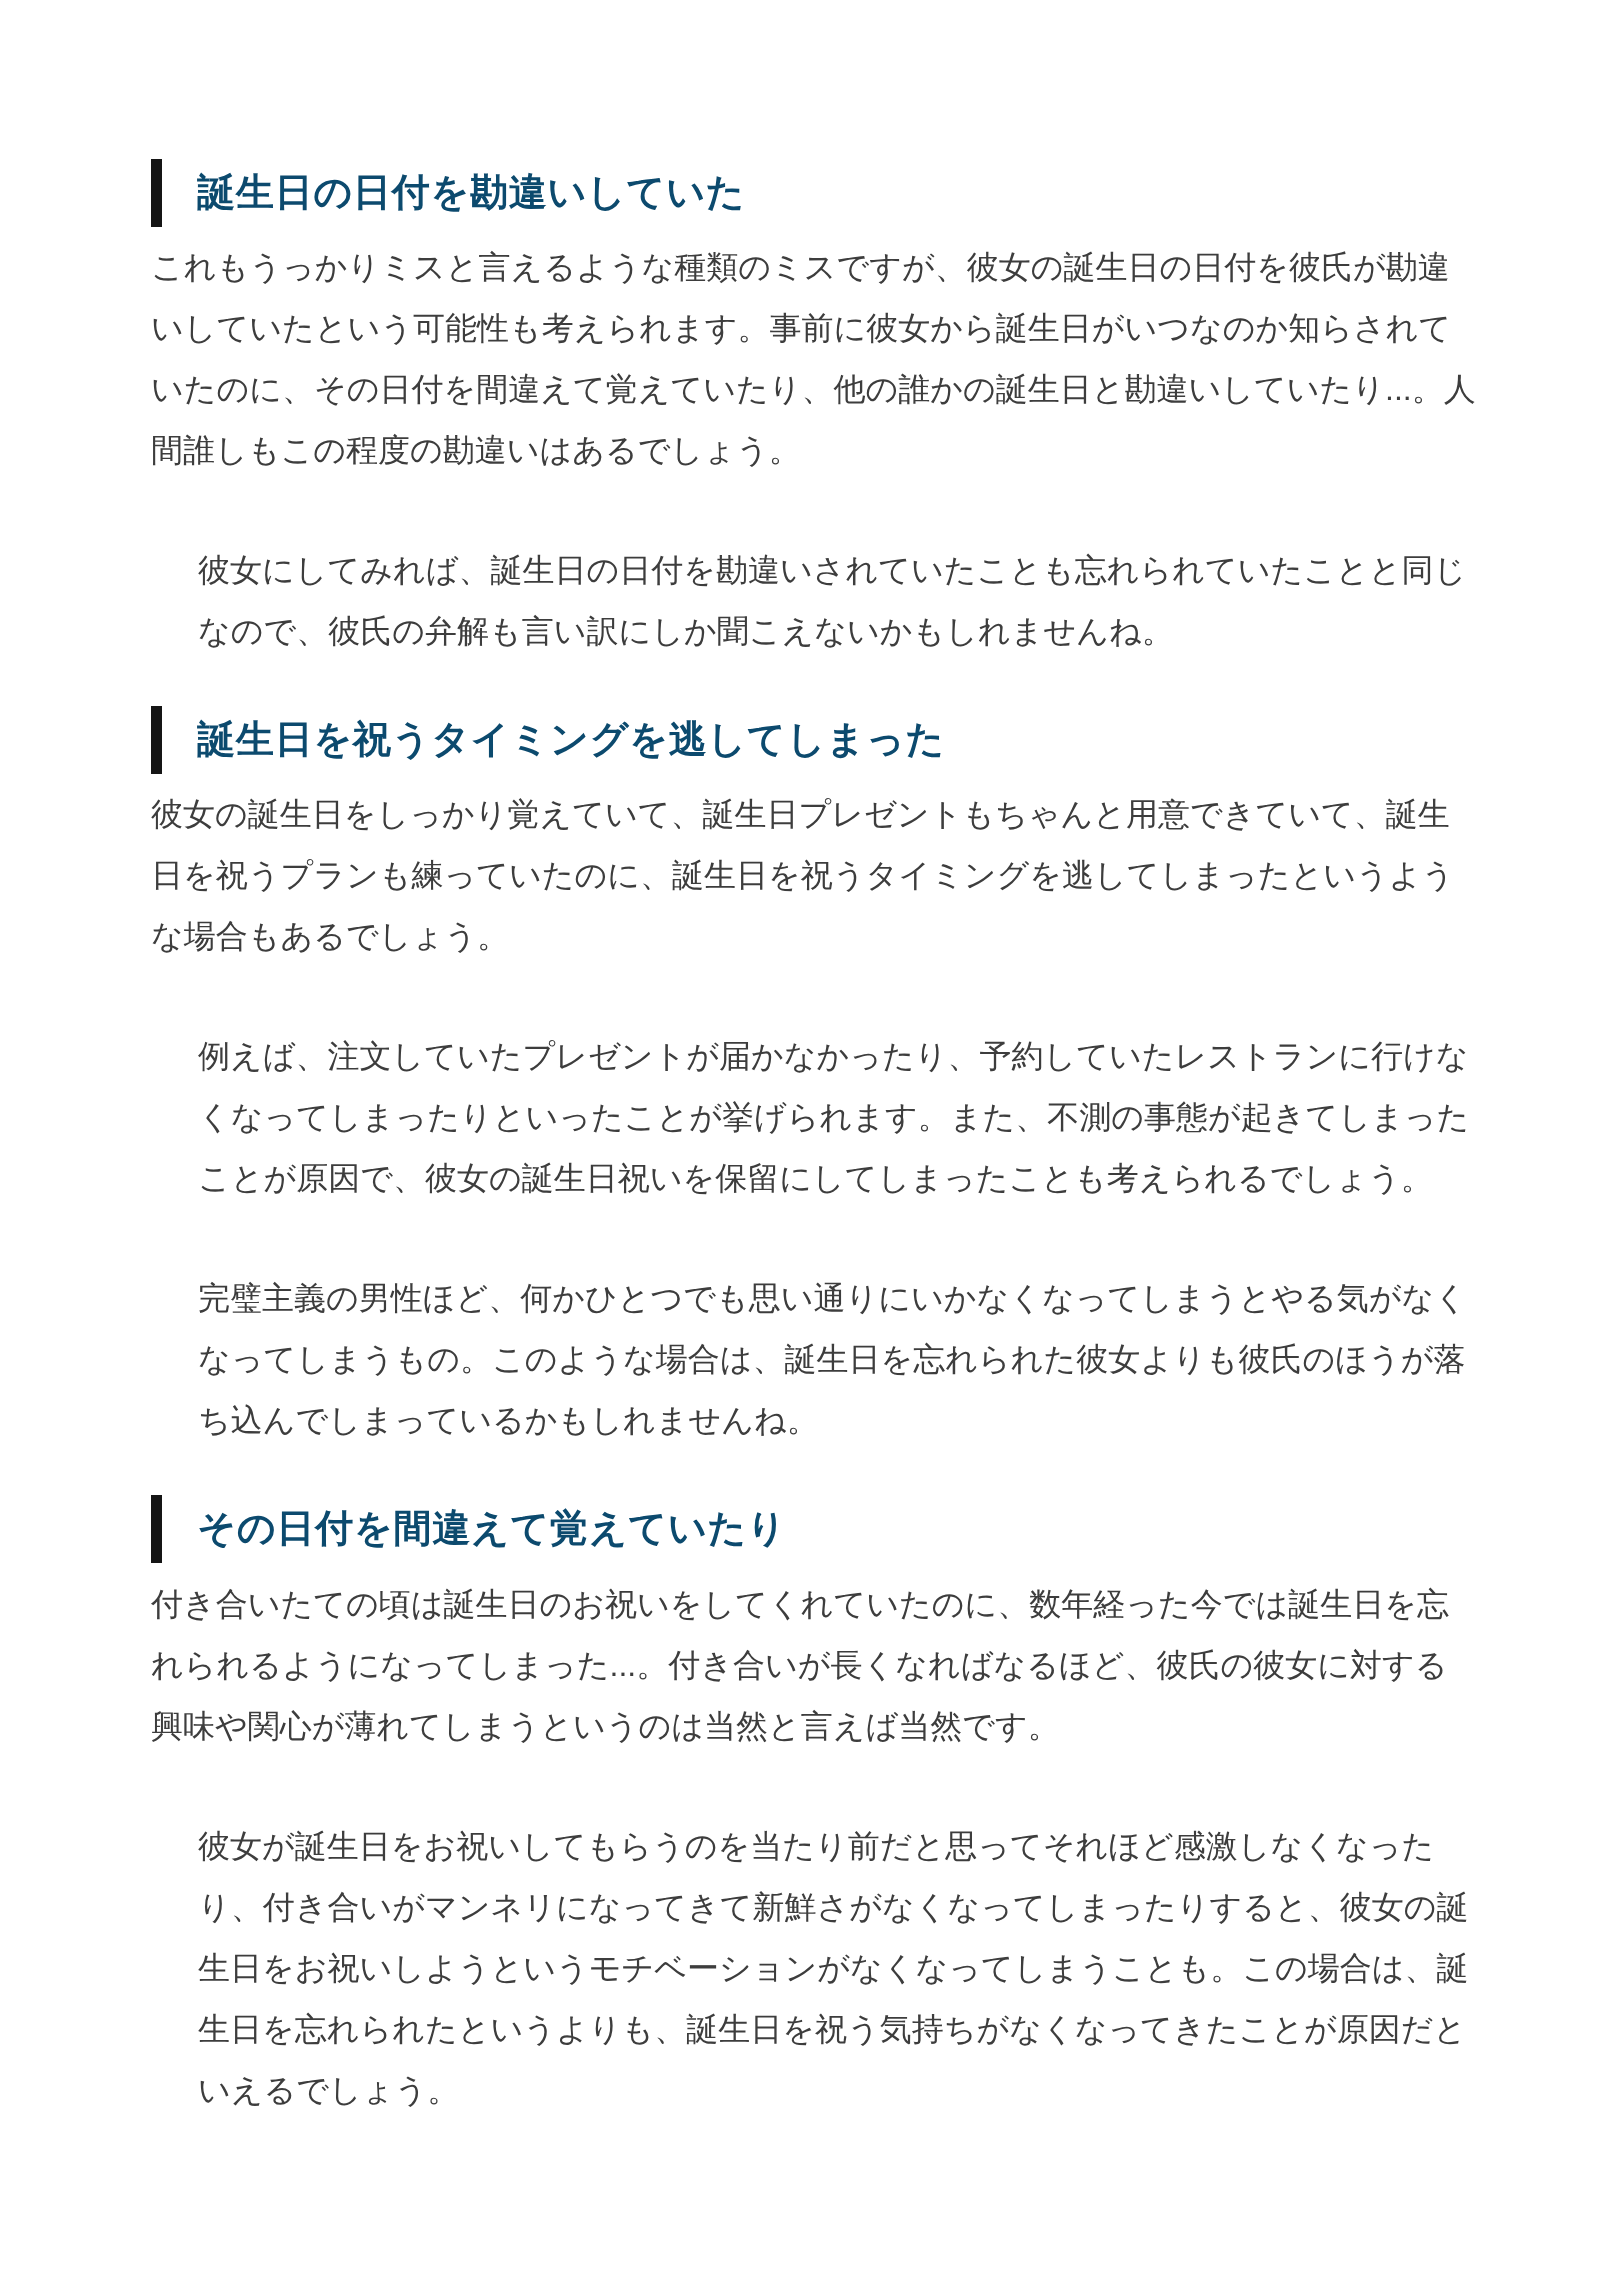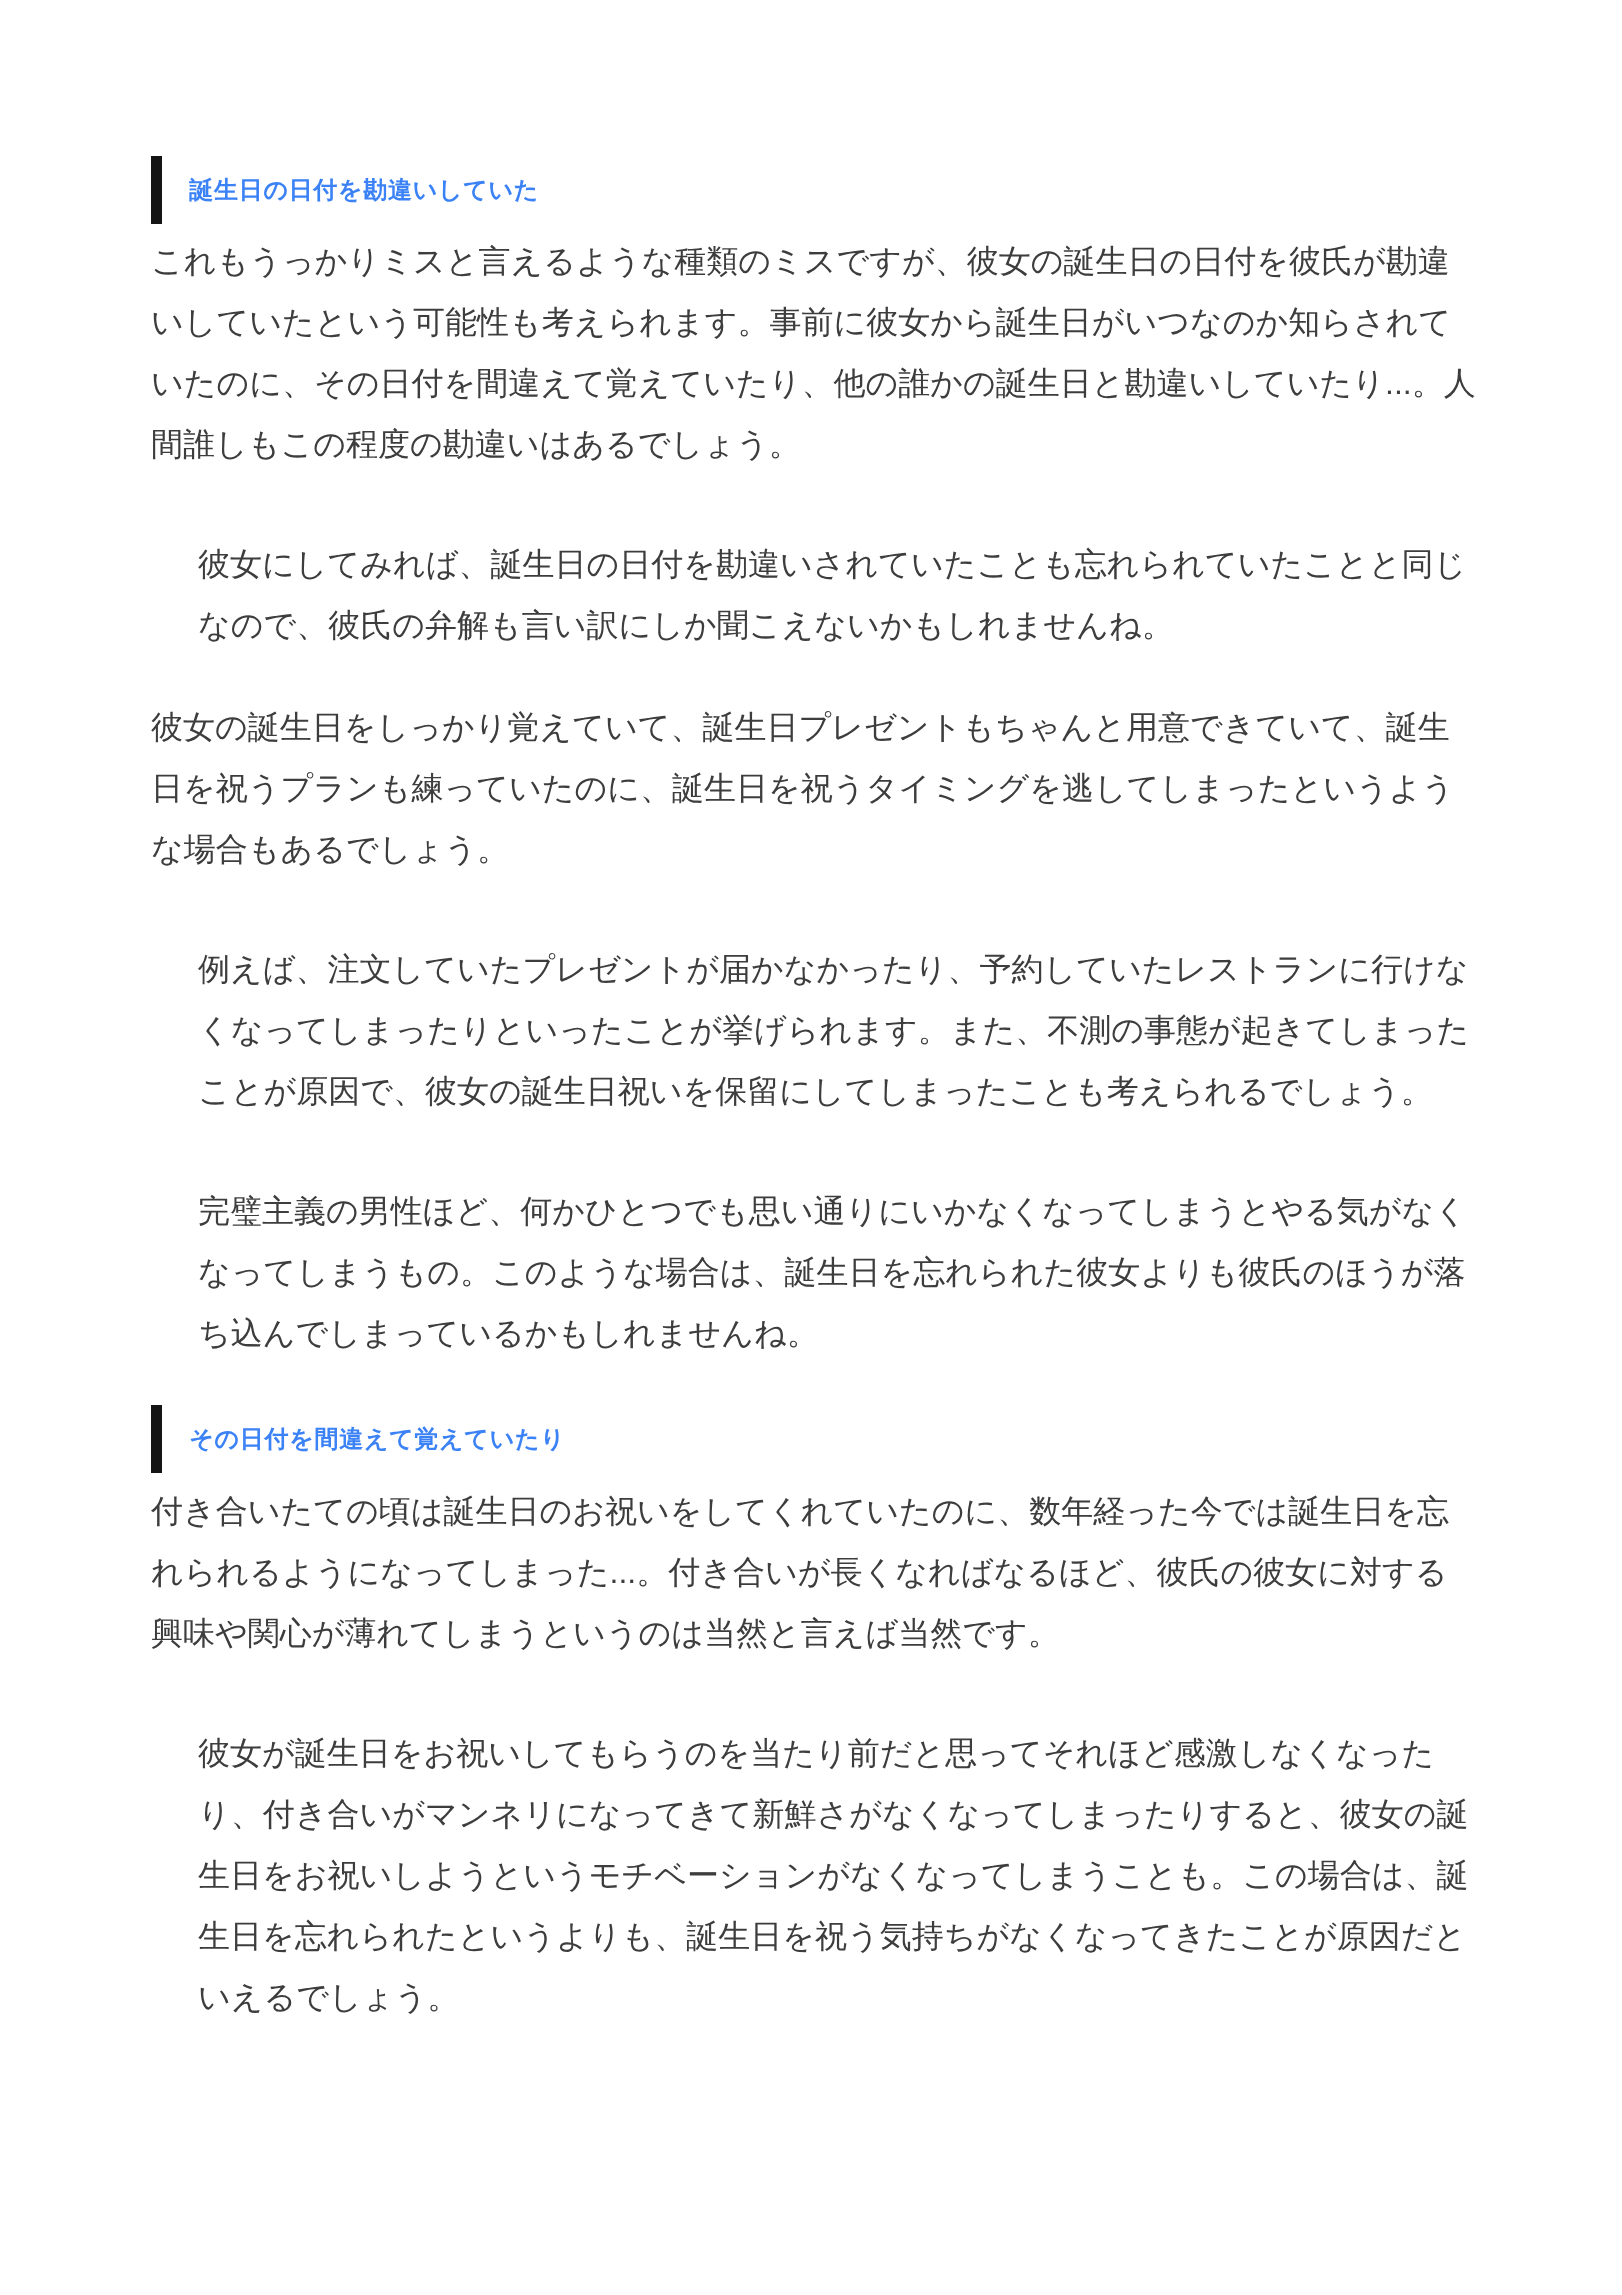--- a/index.html
+++ b/index.html
@@ -28,25 +28,25 @@
     gap: 19.3px;
     margin: 0 0 7.4px 0;
   }
   .accent-bar {
     flex: 0 0 auto;
     width: 11px;
     height: 68px;
     background: #151515;
   }
   .heading {
-    margin: 8px;
-    font-size: 24px;
+    margin: 16px;
+    font-size: 38px;
     line-height: 1.1;
     font-weight: bold;
-    color: #3b82f6;
+    color: #0c4a6e;
     letter-spacing: 0.7px;
   }
   .para {
     margin: 0;
     font-size: 32px;
     line-height: 61px;
     color: #3d3d3d;
     text-align: left;
     overflow-wrap: anywhere;
   }
@@ -64,20 +64,24 @@
     <section class="section">
       <div class="heading-row">
         <span class="accent-bar"></span>
         <h2 class="heading">誕生日の日付を勘違いしていた</h2>
       </div>
       <p class="para">これもうっかりミスと言えるような種類のミスですが、彼女の誕生日の日付を彼氏が勘違いしていたという可能性も考えられます。事前に彼女から誕生日がいつなのか知らされていたのに、その日付を間違えて覚えていたり、他の誰かの誕生日と勘違いしていたり...。人間誰しもこの程度の勘違いはあるでしょう。</p>
       <p class="para">彼女にしてみれば、誕生日の日付を勘違いされていたことも忘れられていたことと同じなので、彼氏の弁解も言い訳にしか聞こえないかもしれませんね。</p>
     </section>
 
     <section class="section">
+      <div class="heading-row">
+        <span class="accent-bar"></span>
+        <h2 class="heading">誕生日を祝うタイミングを逃してしまった</h2>
+      </div>
       <p class="para">彼女の誕生日をしっかり覚えていて、誕生日プレゼントもちゃんと用意できていて、誕生日を祝うプランも練っていたのに、誕生日を祝うタイミングを逃してしまったというような場合もあるでしょう。</p>
       <p class="para">例えば、注文していたプレゼントが届かなかったり、予約していたレストランに行けなくなってしまったりといったことが挙げられます。また、不測の事態が起きてしまったことが原因で、彼女の誕生日祝いを保留にしてしまったことも考えられるでしょう。</p>
       <p class="para">完璧主義の男性ほど、何かひとつでも思い通りにいかなくなってしまうとやる気がなくなってしまうもの。このような場合は、誕生日を忘れられた彼女よりも彼氏のほうが落ち込んでしまっているかもしれませんね。</p>
     </section>
 
     <section class="section">
       <div class="heading-row">
         <span class="accent-bar"></span>
         <h2 class="heading">その日付を間違えて覚えていたり</h2>
       </div>

